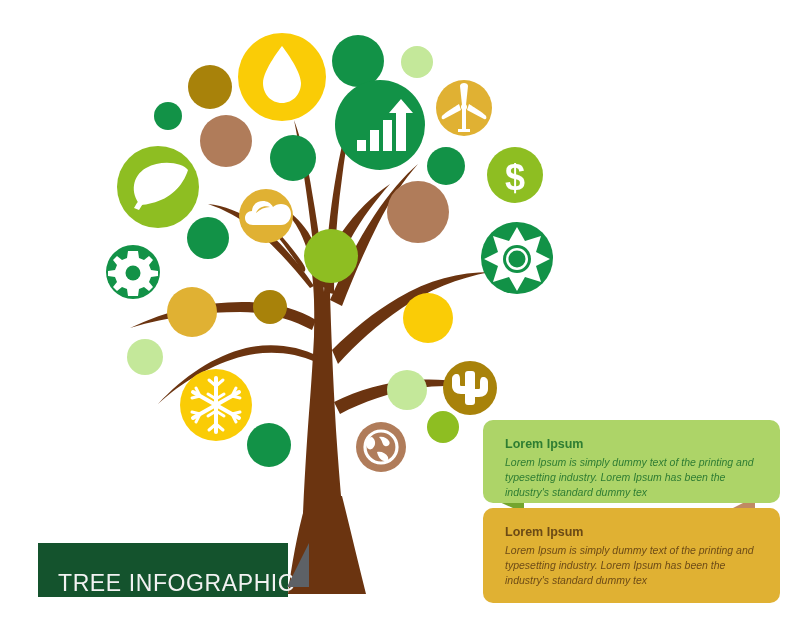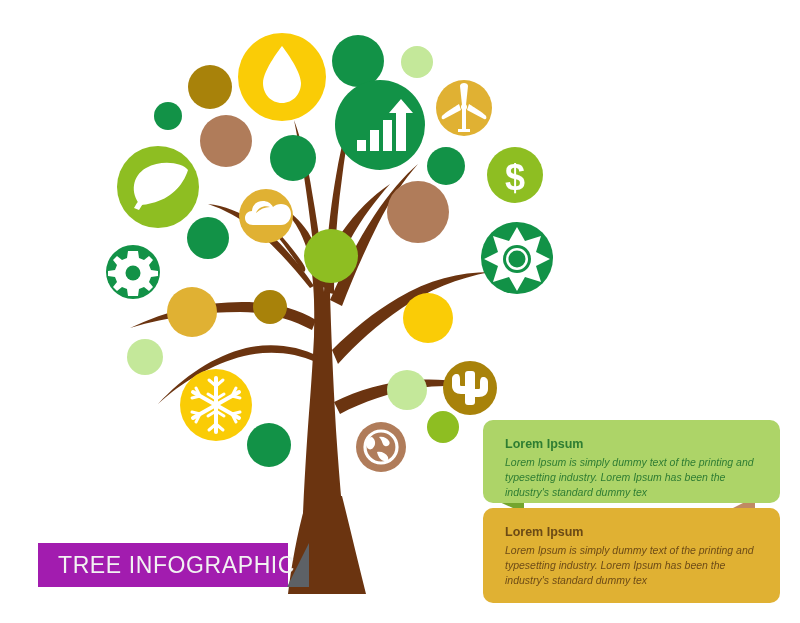--- a/index.html
+++ b/index.html
@@ -24,24 +24,24 @@
     width: 800px;
     height: 623px;
   }
 
   
   .title-ribbon {
     position: absolute;
     left: 38px;
     top: 543px;
     width: 250px;
-    height: 44px;
-    background: #a21caf;
+    height: 54px;
+    background: #14532d;
     display: flex;
-    align-items: center;
+    align-items: flex-end;
     z-index: 6;
   }
   .title-ribbon .ribbon-skew {
     position: absolute;
     right: -21px;
     top: 0;
     width: 0;
     height: 0;
     border-style: solid;
     border-width: 0 0 44px 22px;

